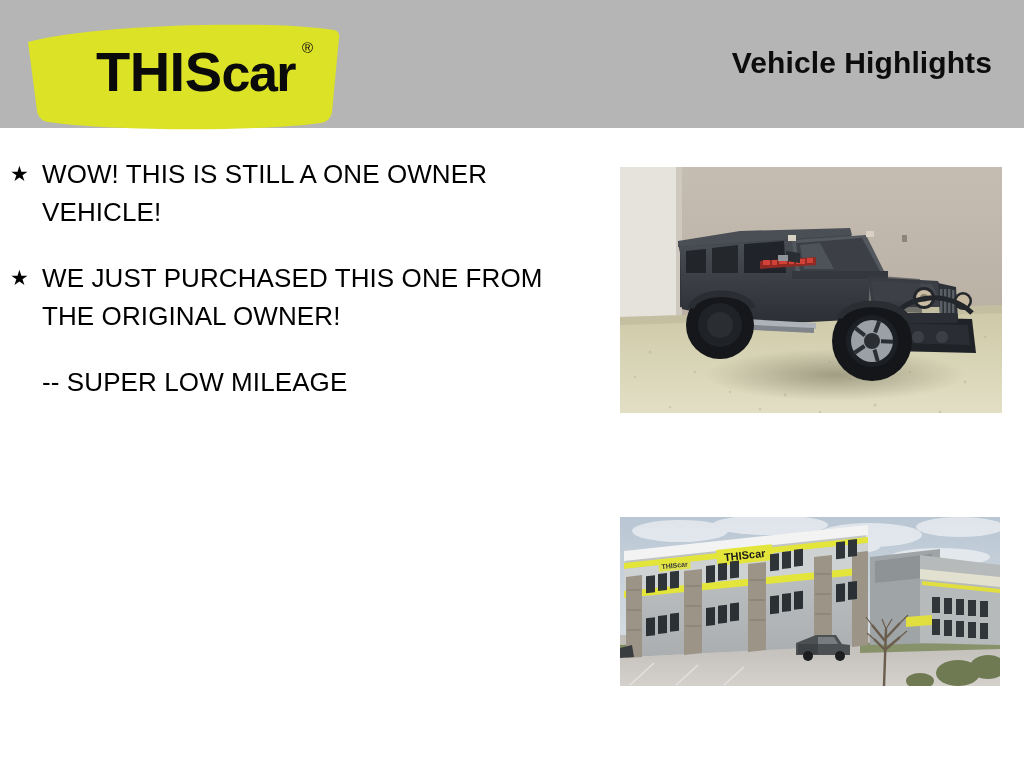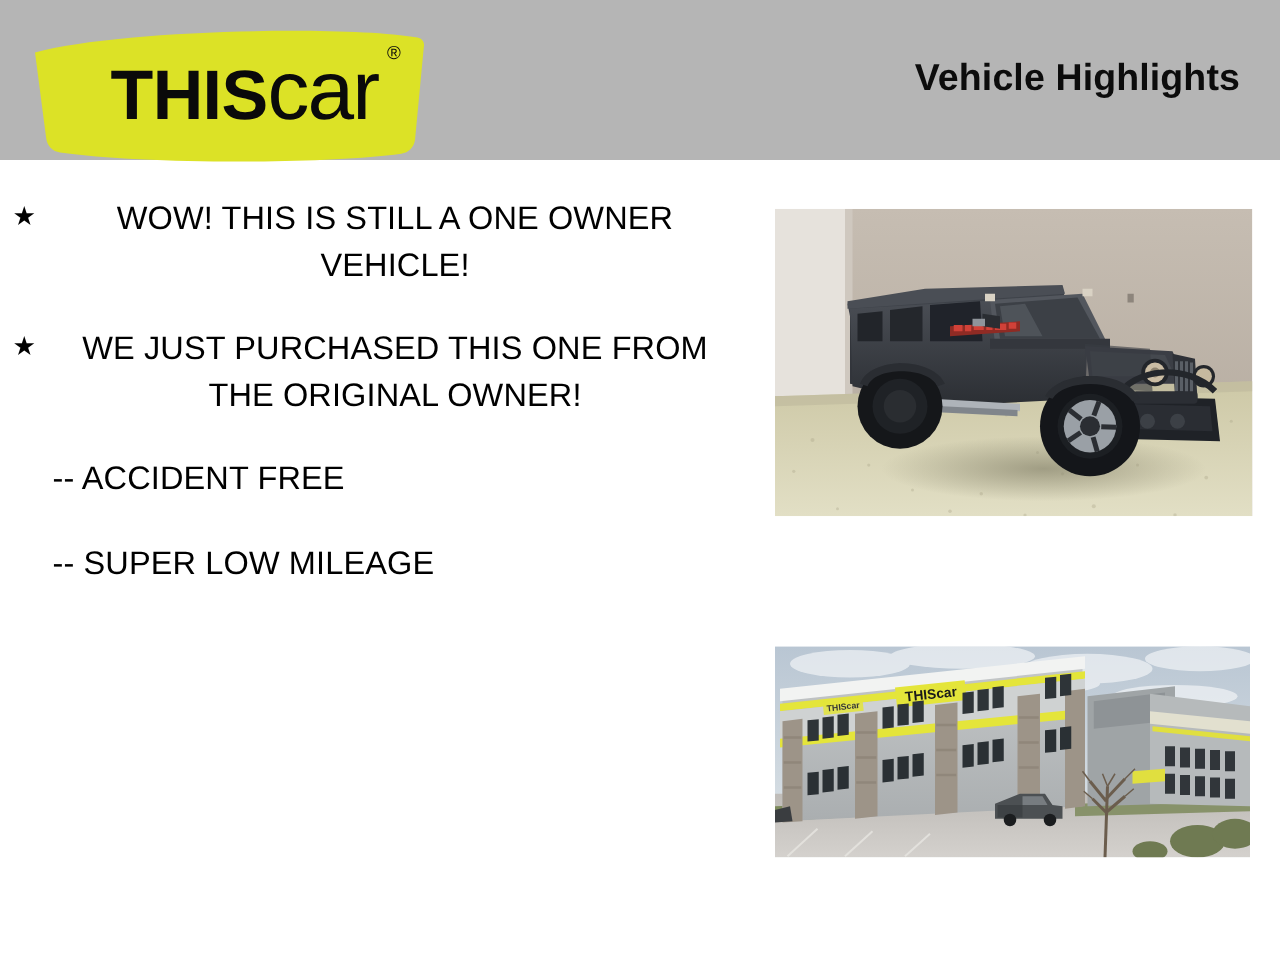--- a/index.html
+++ b/index.html
@@ -78,22 +78,22 @@
     color: #0a0a0a;
   }
   .logo-this {
     font-size: 56px;
     font-weight: bold;
     letter-spacing: -0.5px;
     font-stretch: condensed;
     margin-left: 27px;
   }
   .logo-car {
-    font-size: 67px;
-    font-weight: normal;
+    font-size: 52px;
+    font-weight: bold;
     letter-spacing: -1.5px;
   }
   .logo-reg {
     position: absolute;
     top: -4px;
     right: -18px;
     font-size: 15px;
     font-weight: normal;
     line-height: 1;
   }
@@ -118,21 +118,20 @@
     line-height: 38px;
     color: #000;
     text-align: left;
   }
   .bullet-text {
     flex: 1 1 auto;
     font-size: 26px;
     line-height: 38px;
     color: #000;
     letter-spacing: 0.1px;
-    text-align: center;
   }
   .dash-row {
     position: relative;
     display: flex;
     align-items: flex-start;
     margin-bottom: 30px;
   }
   .dash-spacer {
     flex: 0 0 auto;
     width: 32px;
@@ -199,24 +198,20 @@
     <div class="bullet-row">
       <span class="bullet-star">★</span>
       <span class="bullet-text">WOW!  THIS IS STILL A ONE OWNER VEHICLE!</span>
     </div>
 
     <div class="bullet-row">
       <span class="bullet-star">★</span>
       <span class="bullet-text">WE JUST PURCHASED THIS ONE FROM THE ORIGINAL OWNER!</span>
     </div>
 
-    <div class="dash-row">
-      <span class="dash-spacer"></span>
-      <span class="dash-text">-- ACCIDENT FREE</span>
-    </div>
 
 
     <div class="dash-row">
       <span class="dash-spacer"></span>
       <span class="dash-text">-- SUPER LOW MILEAGE</span>
     </div>
 
 
   </div>
 

